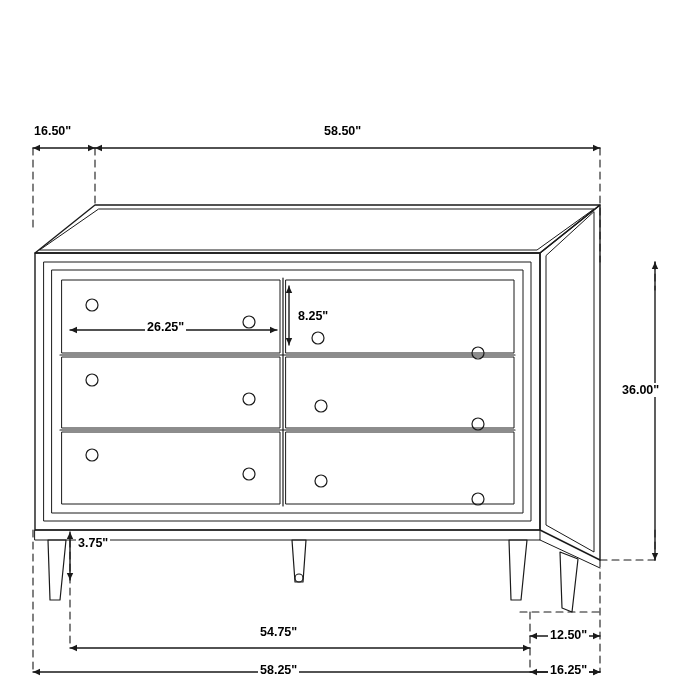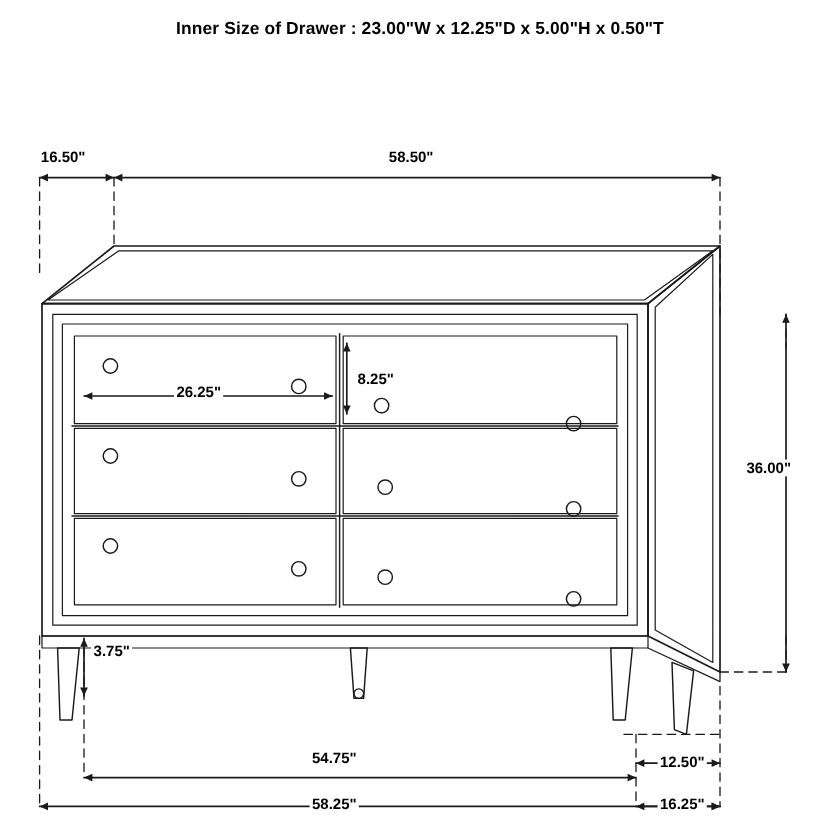--- a/index.html
+++ b/index.html
@@ -42,21 +42,20 @@
     background: #ffffff;
     padding: 0 2px;
     line-height: 14px;
   }
 </style>
 </head>
 <body>
 
 <div id="stage">
 
-  <div id="title">Inner Size of Drawer : 23.00"W x 12.25"D x 5.00"H x 0.50"T</div>
 
   <svg width="700" height="700" viewBox="0 0 700 700">
     <g fill="none" stroke="#1a1a1a" stroke-width="1.4" stroke-linejoin="round" stroke-linecap="round">
 
       <g stroke-dasharray="7,5" stroke-width="1.1">
 
         <line x1="33" y1="148" x2="33" y2="232"></line>
 
         <line x1="95" y1="148" x2="95" y2="205"></line>
 

